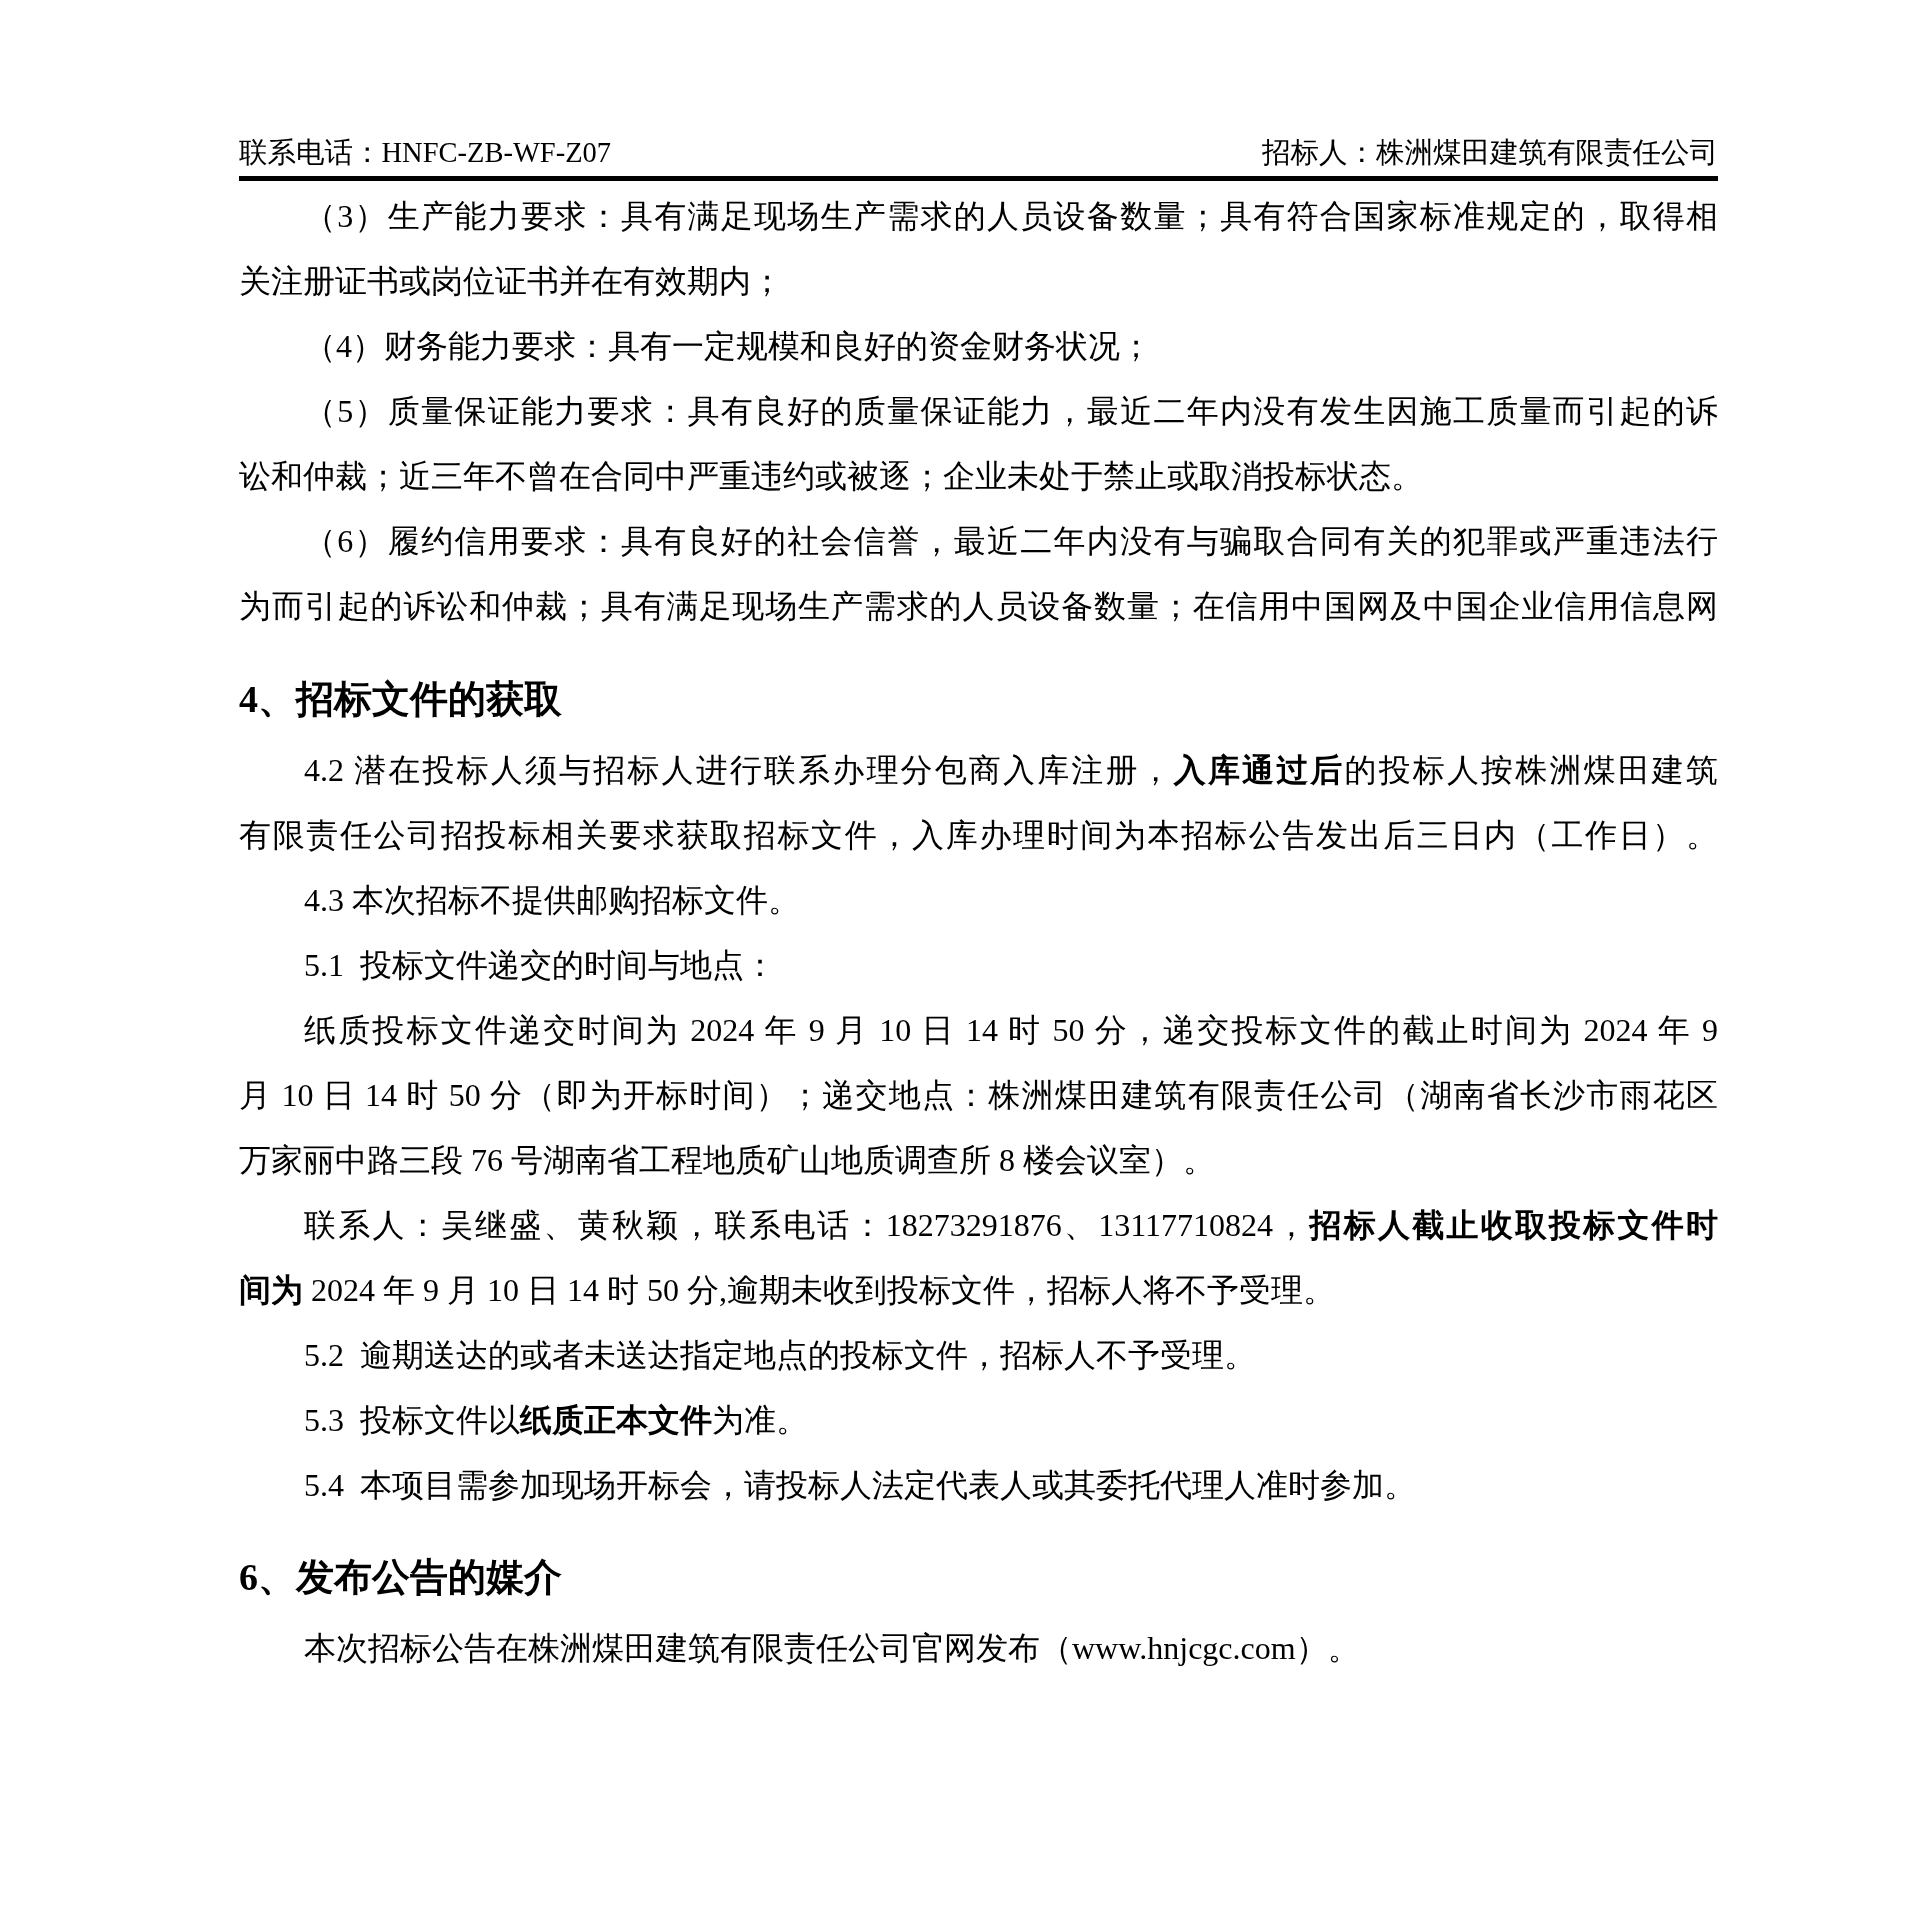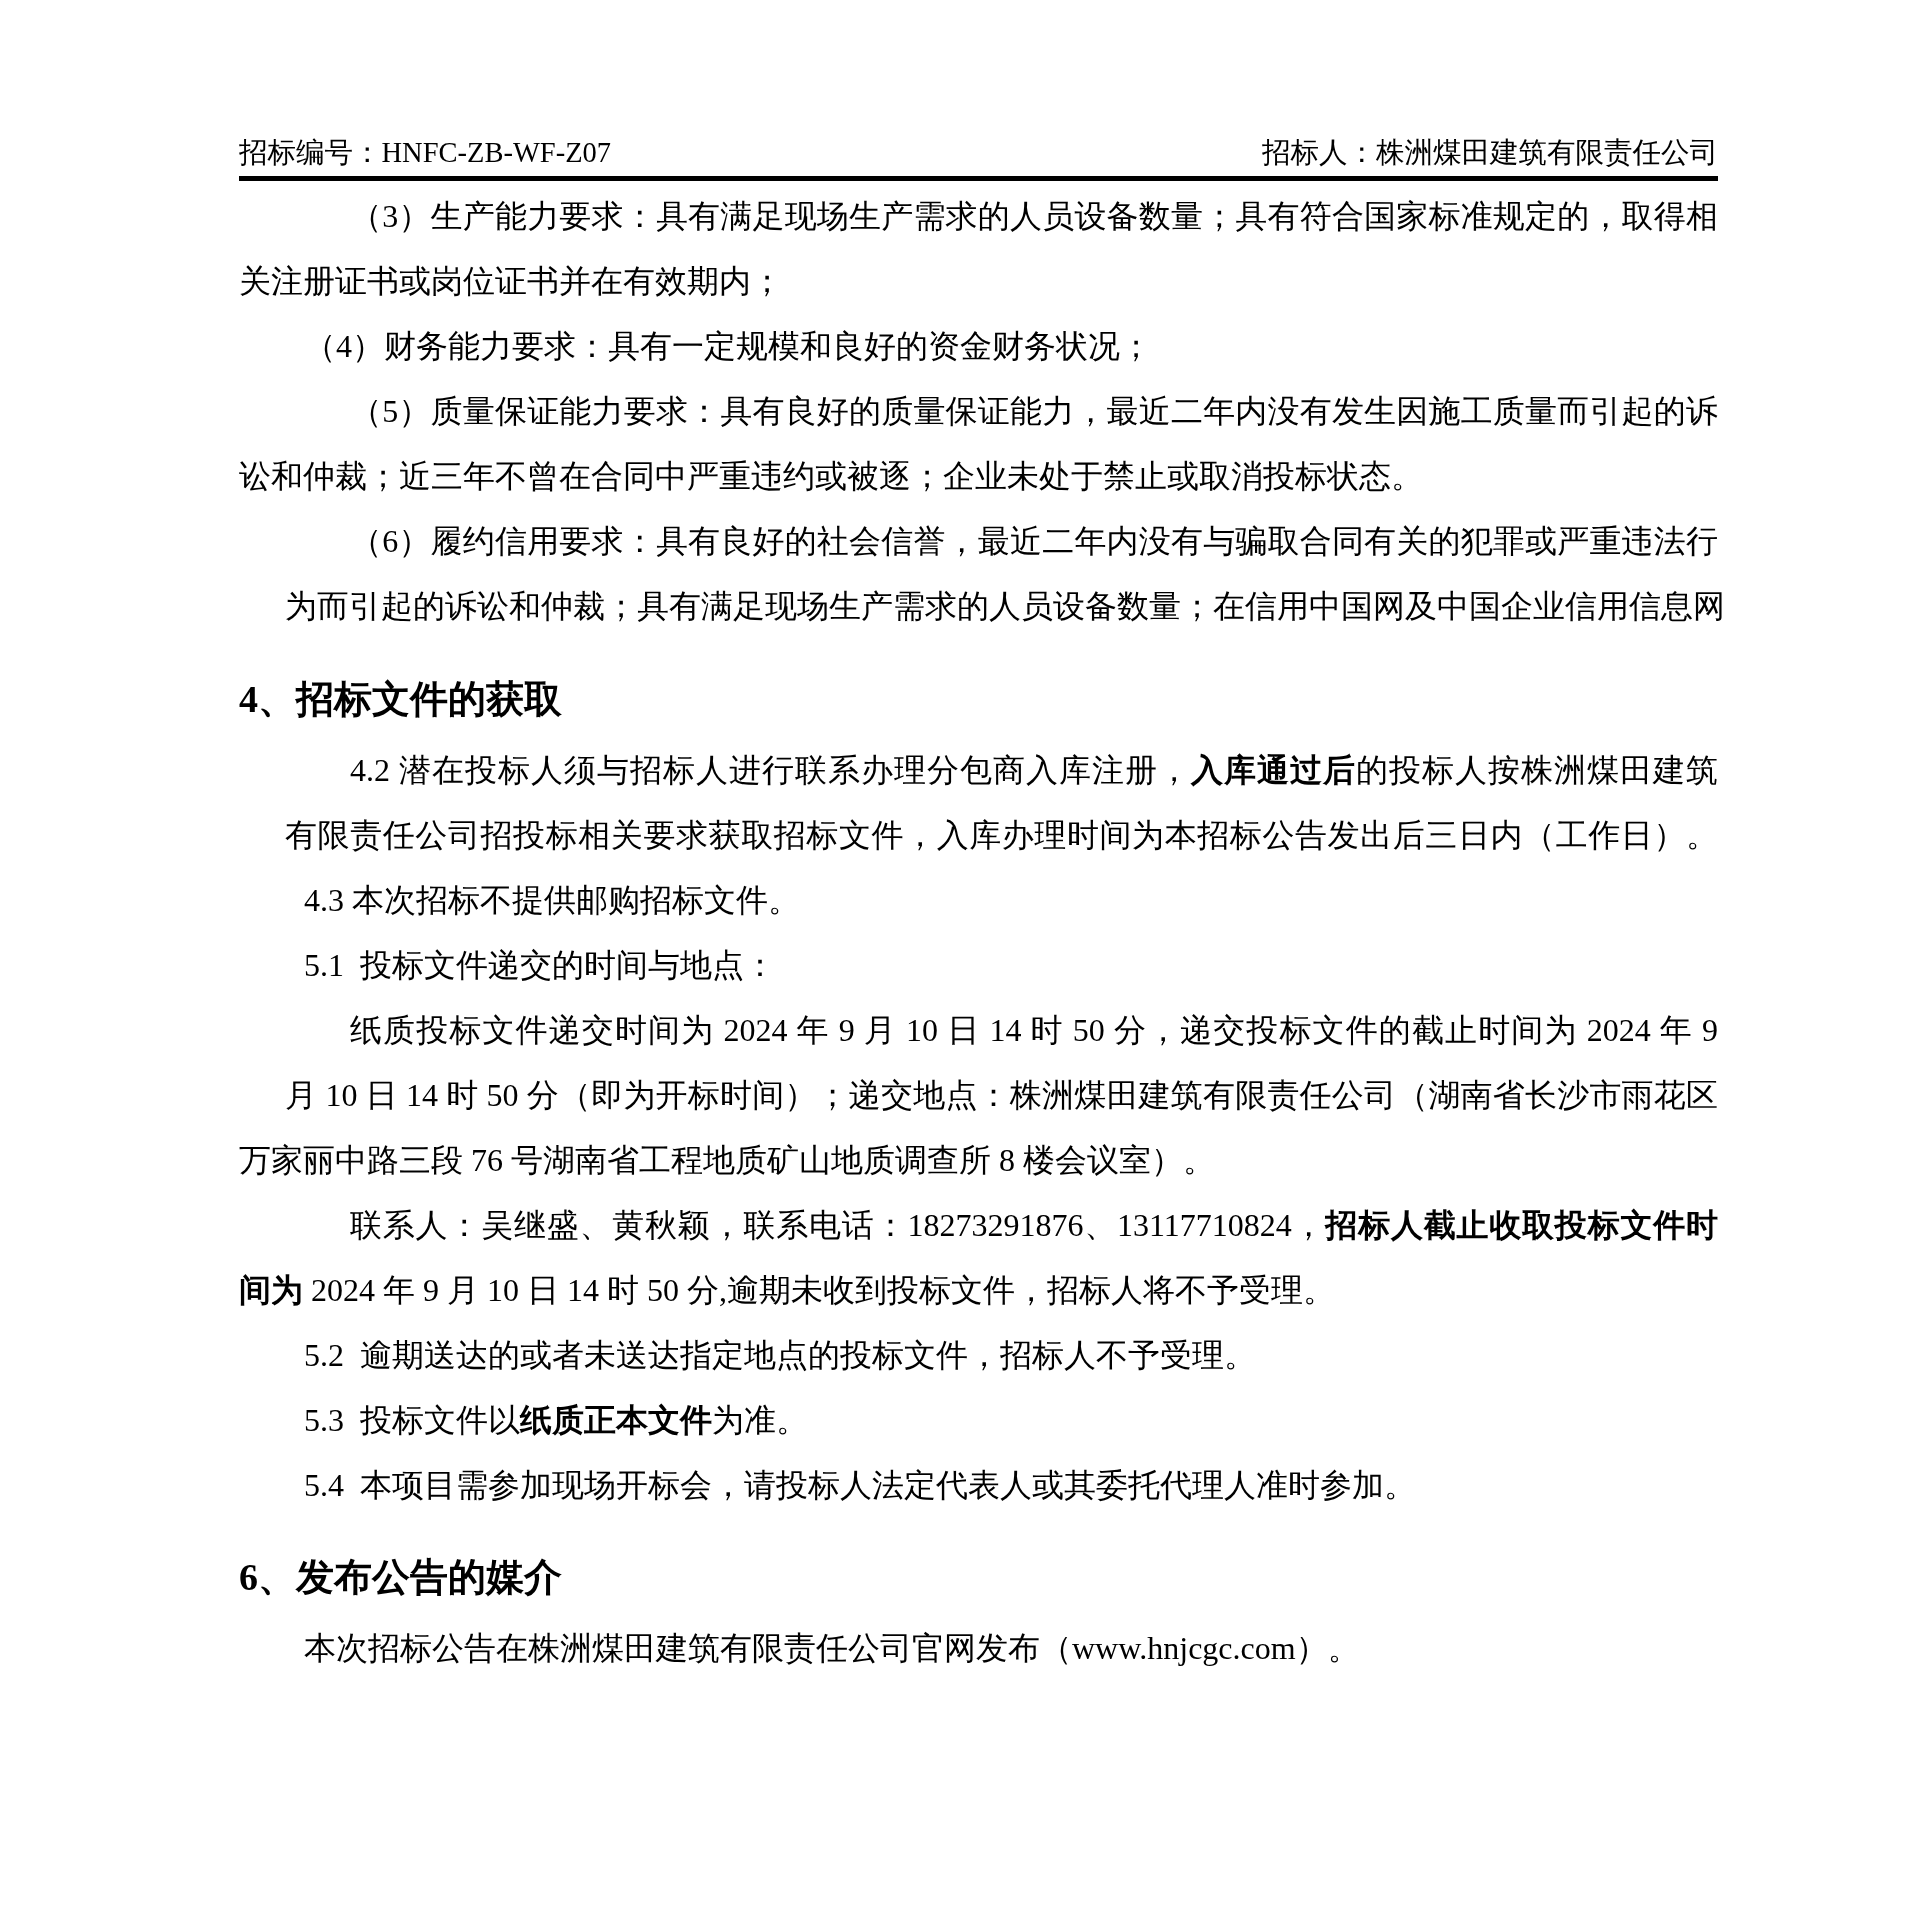--- a/index.html
+++ b/index.html
@@ -36,39 +36,38 @@
   .line{
     height:65px;
     line-height:65px;
     font-size:32px;
     white-space:pre;
   }
   .indent{ padding-left:65px; }
   .fill{
     text-align:justify;
     text-align-last:justify;
-    margin-left:46px;
   }
   .heading{
     height:77px;
     line-height:77px;
     font-size:38px;
     font-weight:bold;
     margin-top:21.6px;
     white-space:pre;
   }
   .b{ font-weight:bold; }
 </style>
 </head>
 <body>
 
 <div class="page" data-name="document-page">
 
   <div class="header-row" data-name="page-header">
-    <span data-name="header-tender-number">招标编号：HNFC-ZB-WF-Z07</span>
+    <span data-name="header-tender-number">联系电话：HNFC-ZB-WF-Z07</span>
     <span data-name="header-tenderer-name">招标人：株洲煤田建筑有限责任公司</span>
   </div>
 
   <div class="header-rule" data-name="header-rule"></div>
 
   <div class="content" data-name="page-content">
     <div data-name="document-body">
         <div class="line indent fill" data-name="text-line"><span data-name="text-run">（3）生产能力要求：具有满足现场生产需求的人员设备数量；具有符合国家标准规定的，取得相</span></div>
         <div class="line" data-name="text-line"><span data-name="text-run">关注册证书或岗位证书并在有效期内；</span></div>
         <div class="line indent" data-name="text-line"><span data-name="text-run">（4）财务能力要求：具有一定规模和良好的资金财务状况；</span></div>

